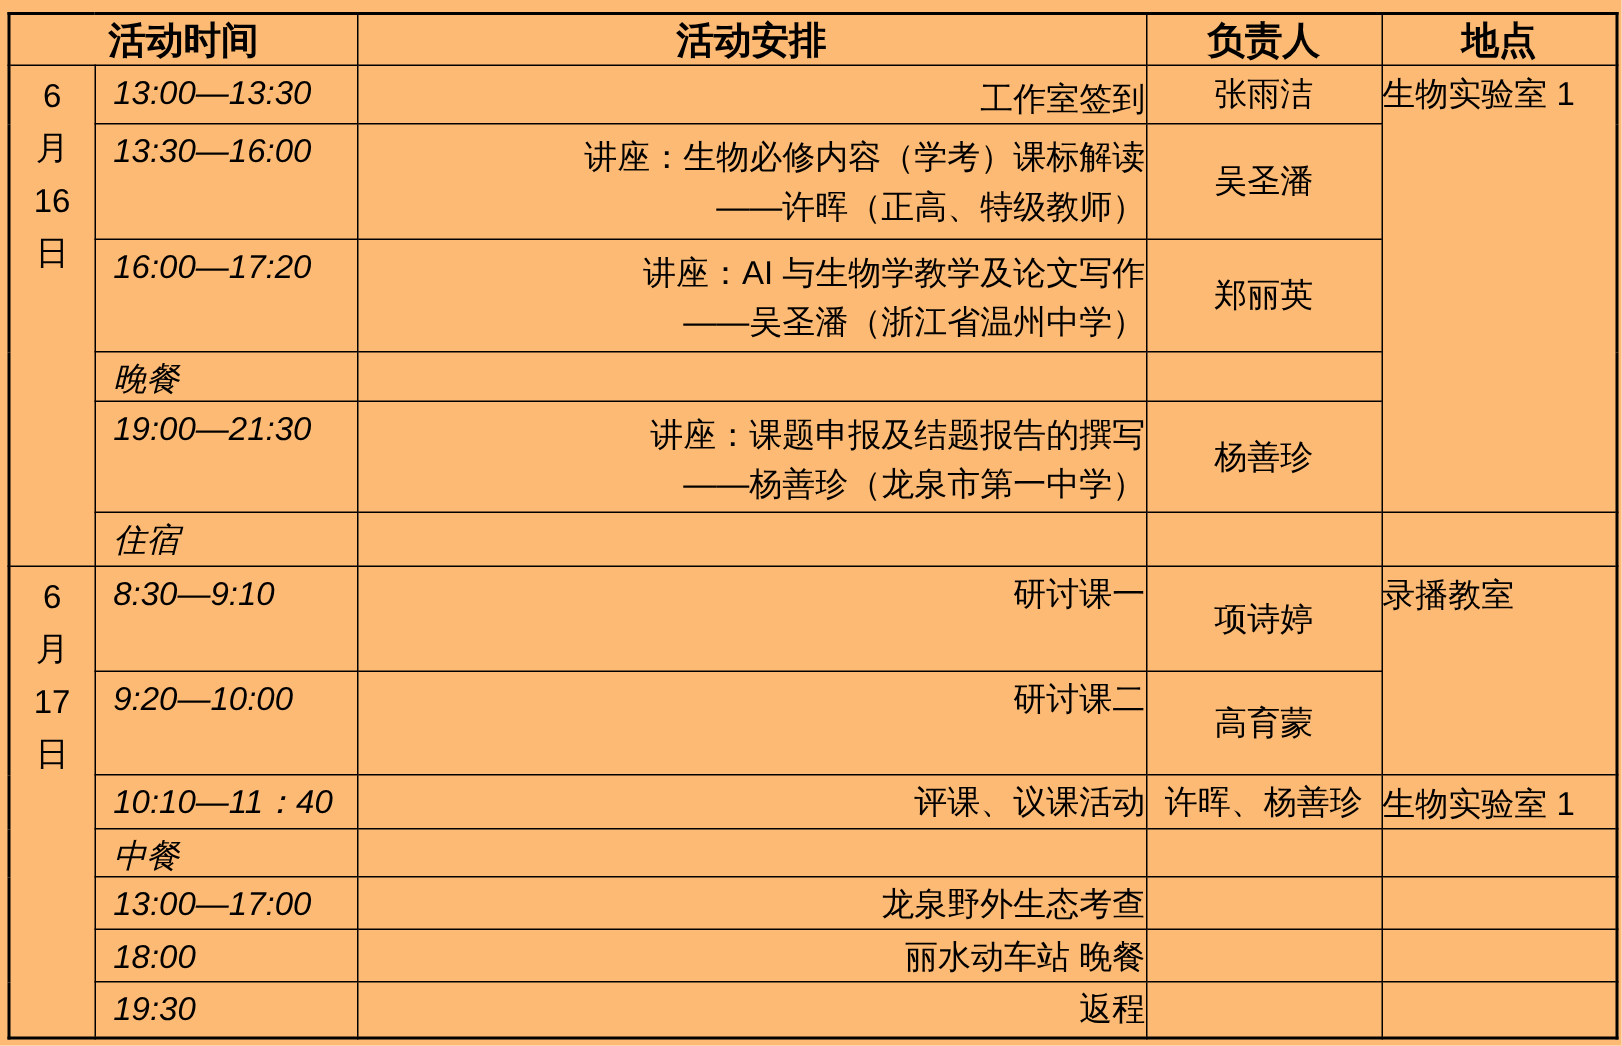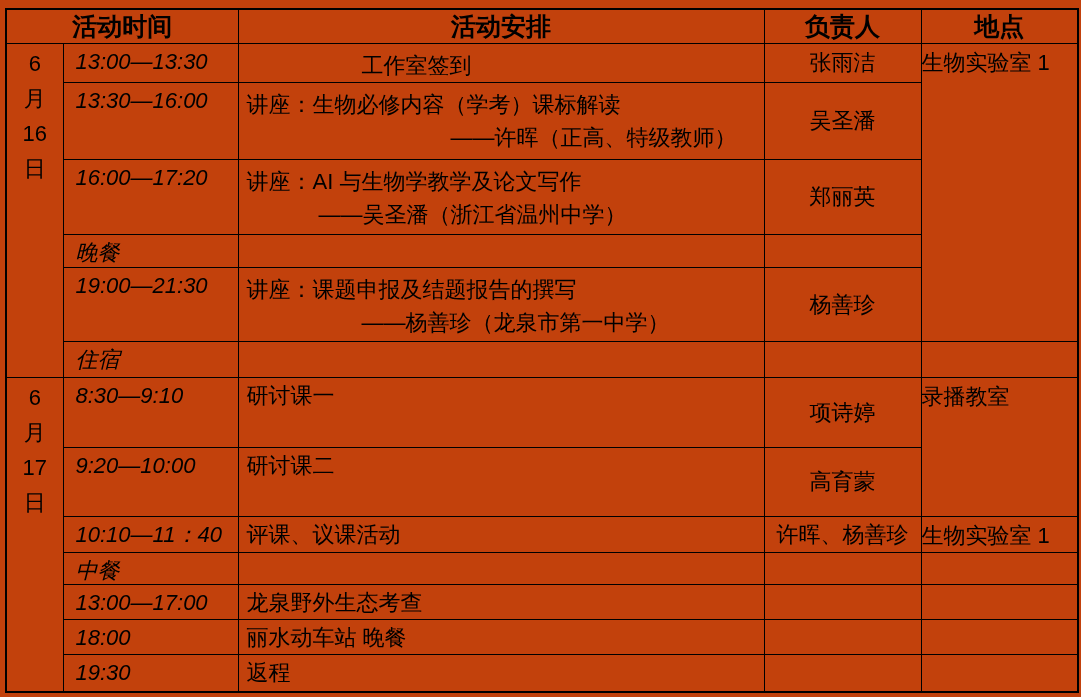--- a/index.html
+++ b/index.html
@@ -1,34 +1,34 @@
 <!DOCTYPE html>
 <html><head>
 <meta charset="utf-8">
 <style>
   html, body { margin: 0; padding: 0; background: #ffffff; }
   .page {
     width: 1081px; height: 697px; box-sizing: border-box;
-    background: #c2410c; padding: 8px 4px 7px 5px;
+    background: #fdba74; padding: 8px 4px 7px 5px;
     font-family: "Liberation Sans", "DejaVu Sans", sans-serif;
     color: #000000;
   }
   table.schedule {
     border-collapse: collapse; table-layout: fixed;
     width: 1072px; border: 2px solid #000000;
   }
   th, td { border: 1px solid #000000; overflow: hidden; box-sizing: border-box; }
   th {
     font-size: 25px; font-weight: bold; text-align: center;
     vertical-align: middle; padding: 0;
   }
   td { font-size: 22px; line-height: 26px; vertical-align: top; padding: 0; }
   td.day  { text-align: center; padding-top: 2px; line-height: 35px; }
   td.time { padding: 5px 0 0 12px; font-style: italic; }
-  td.activity { padding: 5px 0 0 8px; }
+  td.activity { padding: 5px 0 0 8px; text-align: right; }
   td.activity .aline { line-height: 33px; white-space: nowrap; }
   td.person   { text-align: center; vertical-align: middle; }
   td.location { text-align: left; padding-top: 6px; }
   .ind-signin { margin-left: 115px; }
   .ind-r2 { margin-left: 204px; }
   .ind-r3 { margin-left: 72px; }
   .ind-r5 { margin-left: 115px; }
 </style>
 </head>
 <body>

